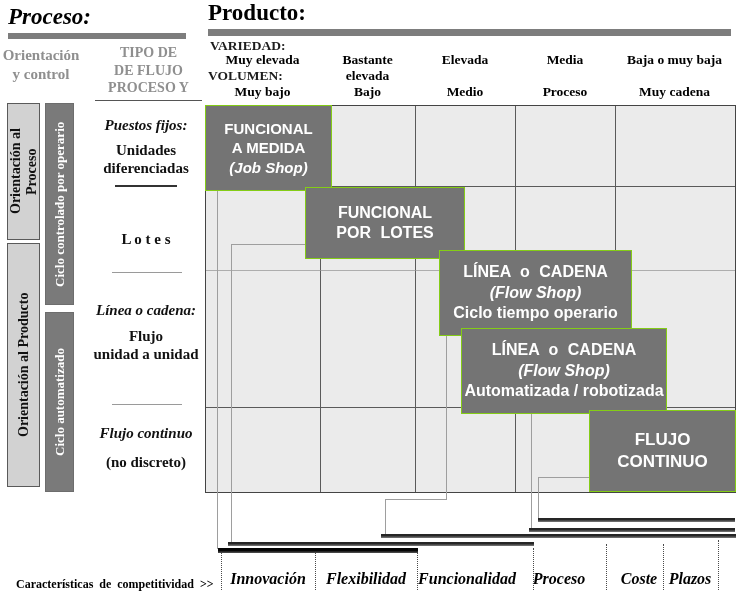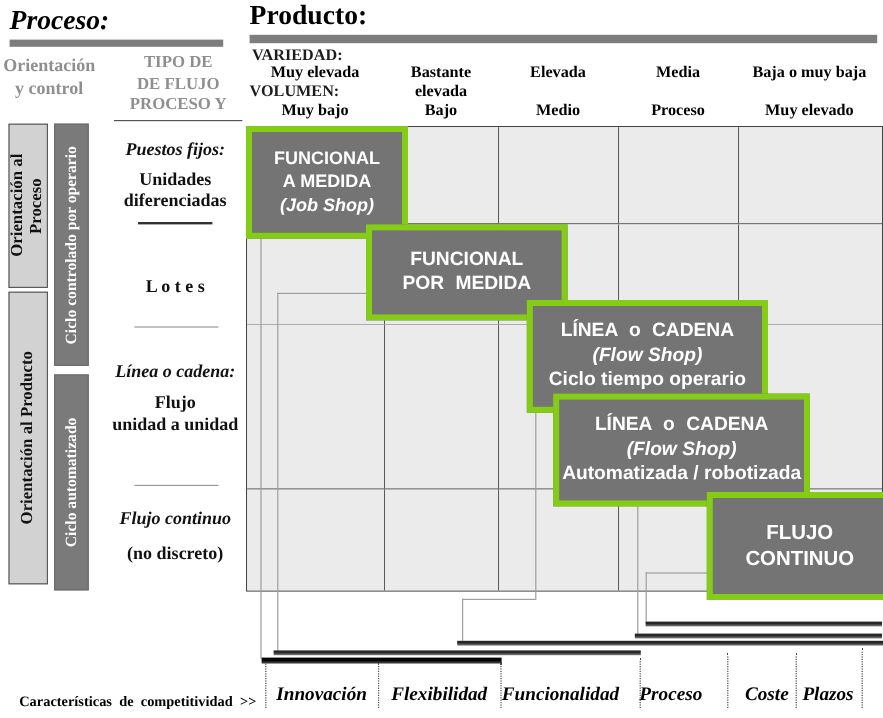--- a/index.html
+++ b/index.html
@@ -39,21 +39,21 @@
     display:grid; grid-template-columns:115px 95px 100px 100px 1fr;
     grid-template-rows:81px 84px 137px 84px;
     border:1px solid #444; background:#fff;
   }
   .cell { background:#ebebeb; border-right:1px solid #5a5a5a; border-bottom:1px solid #5a5a5a; }
   .cell.lastc { border-right:none; }
   .cell.lastr { border-bottom:none; }
   .cell.faint { border-bottom-color:#adadad; }
 
   .pbox {
-    background:#747474; border:5px solid #84cc16; color:#fff;
+    background:#747474; border:1px solid #84cc16; color:#fff;
     font-family:"Liberation Sans", sans-serif; font-weight:bold;
     display:flex; flex-direction:column; justify-content:center;
     text-align:center; line-height:1.28; z-index:5;
   }
   .pbox .it { font-style:italic; }
   .ws { word-spacing:5px; }
 
   
   .conn { background:#9e9e9e; z-index:3; }
   .bar  { background:linear-gradient(to bottom,#262626 40%,#7d7d7d); z-index:3; }
@@ -91,21 +91,21 @@
     <div>Elevada</div>
     <div>Media</div>
     <div>Baja o muy baja</div>
   </div>
   <div class="abs small-cap" style="left:208px; top:68px;">VOLUMEN:</div>
   <div class="abs val-row" style="left:205px; top:84px; width:529px;">
     <div>Muy bajo</div>
     <div>Bajo</div>
     <div>Medio</div>
     <div>Proceso</div>
-    <div>Muy elevado</div>
+    <div>Muy cadena</div>
   </div>
 
   <div class="abs vbar light" style="top:103px; height:135px;">Orientación al Proceso</div>
   <div class="abs vbar light" style="top:243px; height:242px;">Orientación al Producto</div>
   <div class="abs vbar dark" style="top:103px; height:200px;">Ciclo controlado por operario</div>
   <div class="abs vbar dark" style="top:312px; height:178px;">Ciclo automatizado</div>
 
   <div class="abs ptype ptitle" style="top:116px;">Puestos fijos:</div>
   <div class="abs ptype pdesc" style="top:141px;">
     <div>Unidades</div>
@@ -159,21 +159,21 @@
   <div class="abs conn" style="left:538px; top:477px; width:52px; height:1px;"></div>
   <div class="abs conn" style="left:538px; top:477px; width:1px; height:42px;"></div>
 
   <div class="abs pbox" style="left:205px; top:105px; width:125px; height:84px; font-size:15px;">
     <div>FUNCIONAL</div>
     <div>A MEDIDA</div>
     <div class="it">(Job Shop)</div>
   </div>
   <div class="abs pbox ws" style="left:305px; top:187px; width:158px; height:70px; font-size:16px;">
     <div>FUNCIONAL</div>
-    <div>POR MEDIDA</div>
+    <div>POR LOTES</div>
   </div>
   <div class="abs pbox" style="left:439px; top:250px; width:191px; height:84px; font-size:16px;">
     <div class="ws">LÍNEA o CADENA</div>
     <div class="it">(Flow Shop)</div>
     <div>Ciclo tiempo operario</div>
   </div>
   <div class="abs pbox" style="left:461px; top:328px; width:204px; height:84px; font-size:16px;">
     <div class="ws">LÍNEA o CADENA</div>
     <div class="it">(Flow Shop)</div>
     <div>Automatizada / robotizada</div>

